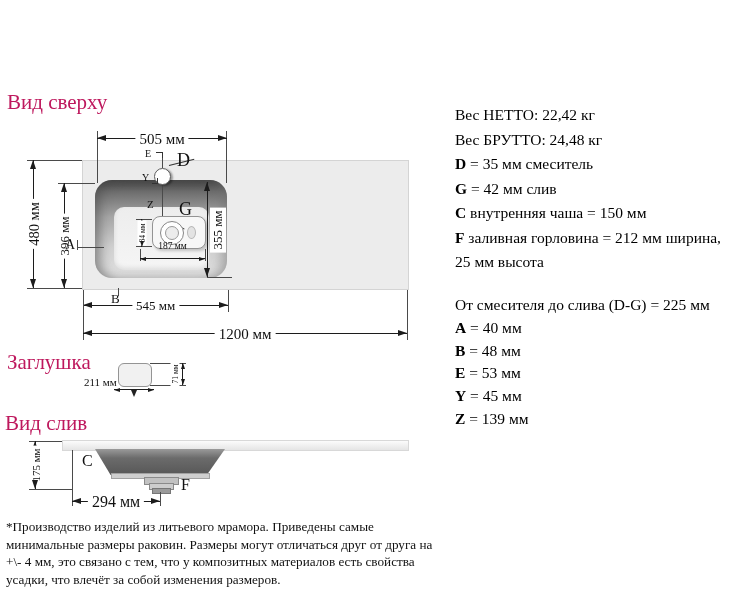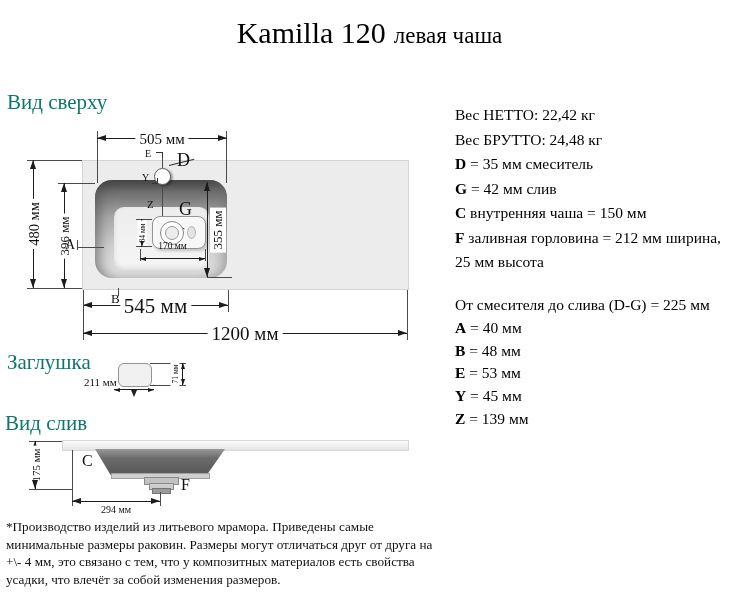--- a/index.html
+++ b/index.html
@@ -1,20 +1,20 @@
 <!DOCTYPE html>
 <html><head>
 <meta charset="utf-8">
 <style>
   html,body{margin:0;padding:0;background:#fff;}
   #page{position:relative;width:739px;height:600px;background:#fff;overflow:hidden;
         font-family:"Liberation Serif",serif;color:#000;}
 
   .abs{position:absolute;}
-  .heading{position:absolute;font-size:21px;color:#0f766e;}
+  .heading{position:absolute;font-size:21px;color:#be185d;}
   .mark{position:absolute;font-family:"Liberation Serif",serif;color:#111;line-height:1;}
 
   
   .dim-h{position:absolute;height:0;border-top:1px solid #1c1c1c;}
   .dim-h::before{content:"";position:absolute;left:0;top:-4px;width:0;height:0;
     border-top:3.5px solid transparent;border-bottom:3.5px solid transparent;border-right:9px solid #1c1c1c;}
   .dim-h::after{content:"";position:absolute;right:0;top:-4px;width:0;height:0;
     border-top:3.5px solid transparent;border-bottom:3.5px solid transparent;border-left:9px solid #1c1c1c;}
   .dim-v{position:absolute;width:0;border-left:1px solid #1c1c1c;}
   .dim-v::before{content:"";position:absolute;top:0;left:-4px;width:0;height:0;
@@ -67,23 +67,20 @@
   #footnote{position:absolute;left:6px;top:518px;width:438px;font-size:13.2px;line-height:17.5px;color:#111;}
   .tri-down{position:absolute;width:0;height:0;border-left:3px solid transparent;
     border-right:3px solid transparent;border-top:7px solid #222;}
   .bracket{position:absolute;}
 </style>
 </head>
 <body>
 
 <div id="page">
 
-  <div id="title">
-    <span class="t-main">Kamilla 120</span><span class="t-sub">левая чаша</span>
-  </div>
 
   <div class="heading" style="left:7px;top:90px;">Вид сверху</div>
 
   <div class="countertop" style="left:82px;top:160px;width:325px;height:128px;"></div>
   <div class="bowl" style="left:95px;top:180px;width:132px;height:98px;"></div>
   <div class="bowl-floor" style="left:114px;top:207px;width:95px;height:63px;"></div>
 
   <div class="xl-v" style="left:162px;top:156px;height:12px;"></div>
   <div class="xl-v" style="left:162px;top:184px;height:42px;"></div>
   <div class="faucet" style="left:154px;top:168px;width:15px;height:15px;"></div>
@@ -103,21 +100,21 @@
   <div class="circle" style="left:187px;top:226px;width:7px;height:11px;background:#e3e3e3;border:1px solid #b8b8b8;"></div>
 
   <div class="xl-h" style="left:136px;top:219px;width:16px;"></div>
   <div class="xl-h" style="left:136px;top:246px;width:16px;"></div>
   <div class="dim-v dim-sm" style="left:141px;top:219px;height:28px;">
     <span class="lbl" style="font-size:7.5px;">84 мм</span>
   </div>
   <div class="xl-v" style="left:140px;top:249px;height:12px;"></div>
   <div class="xl-v" style="left:205px;top:249px;height:12px;"></div>
   <div class="dim-h dim-sm" style="left:140px;top:258px;width:65px;">
-    <span class="lbl lbl-above" style="font-size:9.5px;">170 мм</span>
+    <span class="lbl lbl-above" style="font-size:9.5px;">187 мм</span>
   </div>
 
   <div class="xl-v" style="left:97px;top:131px;height:52px;"></div>
   <div class="xl-v" style="left:226px;top:131px;height:52px;"></div>
   <div class="dim-h" style="left:97px;top:138px;width:130px;">
     <span class="lbl" style="font-size:15px;">505 мм</span>
   </div>
 
   <div class="xl-h" style="left:27px;top:160px;width:55px;"></div>
   <div class="xl-h" style="left:27px;top:288px;width:55px;"></div>
@@ -134,30 +131,30 @@
   <div class="xl-v" style="left:77px;top:240px;height:10px;"></div>
   <div class="xl-h" style="left:77px;top:247px;width:27px;"></div>
 
   <div class="dim-v" style="left:207px;top:182px;height:95px;">
     <span class="lbl lbl-right" style="font-size:13px;">355 мм</span>
   </div>
   <div class="xl-h" style="left:207px;top:277px;width:25px;"></div>
 
   <div class="xl-v" style="left:228px;top:290px;height:22px;"></div>
   <div class="dim-h" style="left:83px;top:305px;width:145px;">
-    <span class="lbl" style="font-size:21px;">545 мм</span>
+    <span class="lbl" style="font-size:13px;">545 мм</span>
   </div>
 
   <div class="xl-v" style="left:118px;top:288px;height:8px;"></div>
   <div class="mark" style="left:111px;top:292px;font-size:13px;">B</div>
 
   <div class="xl-v" style="left:83px;top:290px;height:50px;"></div>
   <div class="xl-v" style="left:407px;top:290px;height:50px;"></div>
   <div class="dim-h" style="left:83px;top:333px;width:324px;">
-    <span class="lbl" style="font-size:19px;">1200 мм</span>
+    <span class="lbl" style="font-size:15px;">1200 мм</span>
   </div>
 
   <div class="heading" style="left:7px;top:350px;">Заглушка</div>
   <div class="plug-rect" style="left:118px;top:363px;width:32px;height:22px;"></div>
   <div class="mark" style="left:84px;top:377px;font-size:11px;">211 мм</div>
   <div class="dim-h dim-sm" style="left:114px;top:389px;width:40px;"></div>
   <div class="tri-down" style="left:131px;top:390px;"></div>
   <div class="xl-h" style="left:150px;top:363px;width:36px;"></div>
   <div class="xl-h" style="left:150px;top:385px;width:36px;"></div>
   <div class="dim-v dim-sm" style="left:182px;top:363px;height:22px;">
@@ -176,21 +173,21 @@
 
   <div class="xl-h" style="left:29px;top:441px;width:33px;"></div>
   <div class="xl-h" style="left:29px;top:489px;width:43px;"></div>
   <div class="dim-v" style="left:35px;top:441px;height:48px;">
     <span class="lbl" style="font-size:11px;">175 мм</span>
   </div>
 
   <div class="xl-v" style="left:72px;top:450px;height:56px;"></div>
   <div class="xl-v" style="left:160px;top:492px;height:14px;"></div>
   <div class="dim-h" style="left:72px;top:501px;width:88px;">
-    <span class="lbl" style="font-size:10px;margin-top:7px;">294 мм</span>
+    <span class="lbl" style="font-size:16px;">294 мм</span>
   </div>
 
   <div id="specs1">
     <div class="spec-line"><b></b><span>Вес НЕТТО: 22,42 кг</span></div>
     <div class="spec-line"><b></b><span>Вес БРУТТО: 24,48 кг</span></div>
     <div class="spec-line"><b>D</b><span> = 35 мм смеситель</span></div>
     <div class="spec-line"><b>G</b><span> = 42 мм слив</span></div>
     <div class="spec-line"><b>C</b><span> внутренняя чаша = 150 мм</span></div>
     <div class="spec-line"><b>F</b><span> заливная горловина = 212 мм ширина,</span></div>
     <div class="spec-line"><b></b><span>25 мм высота</span></div>

